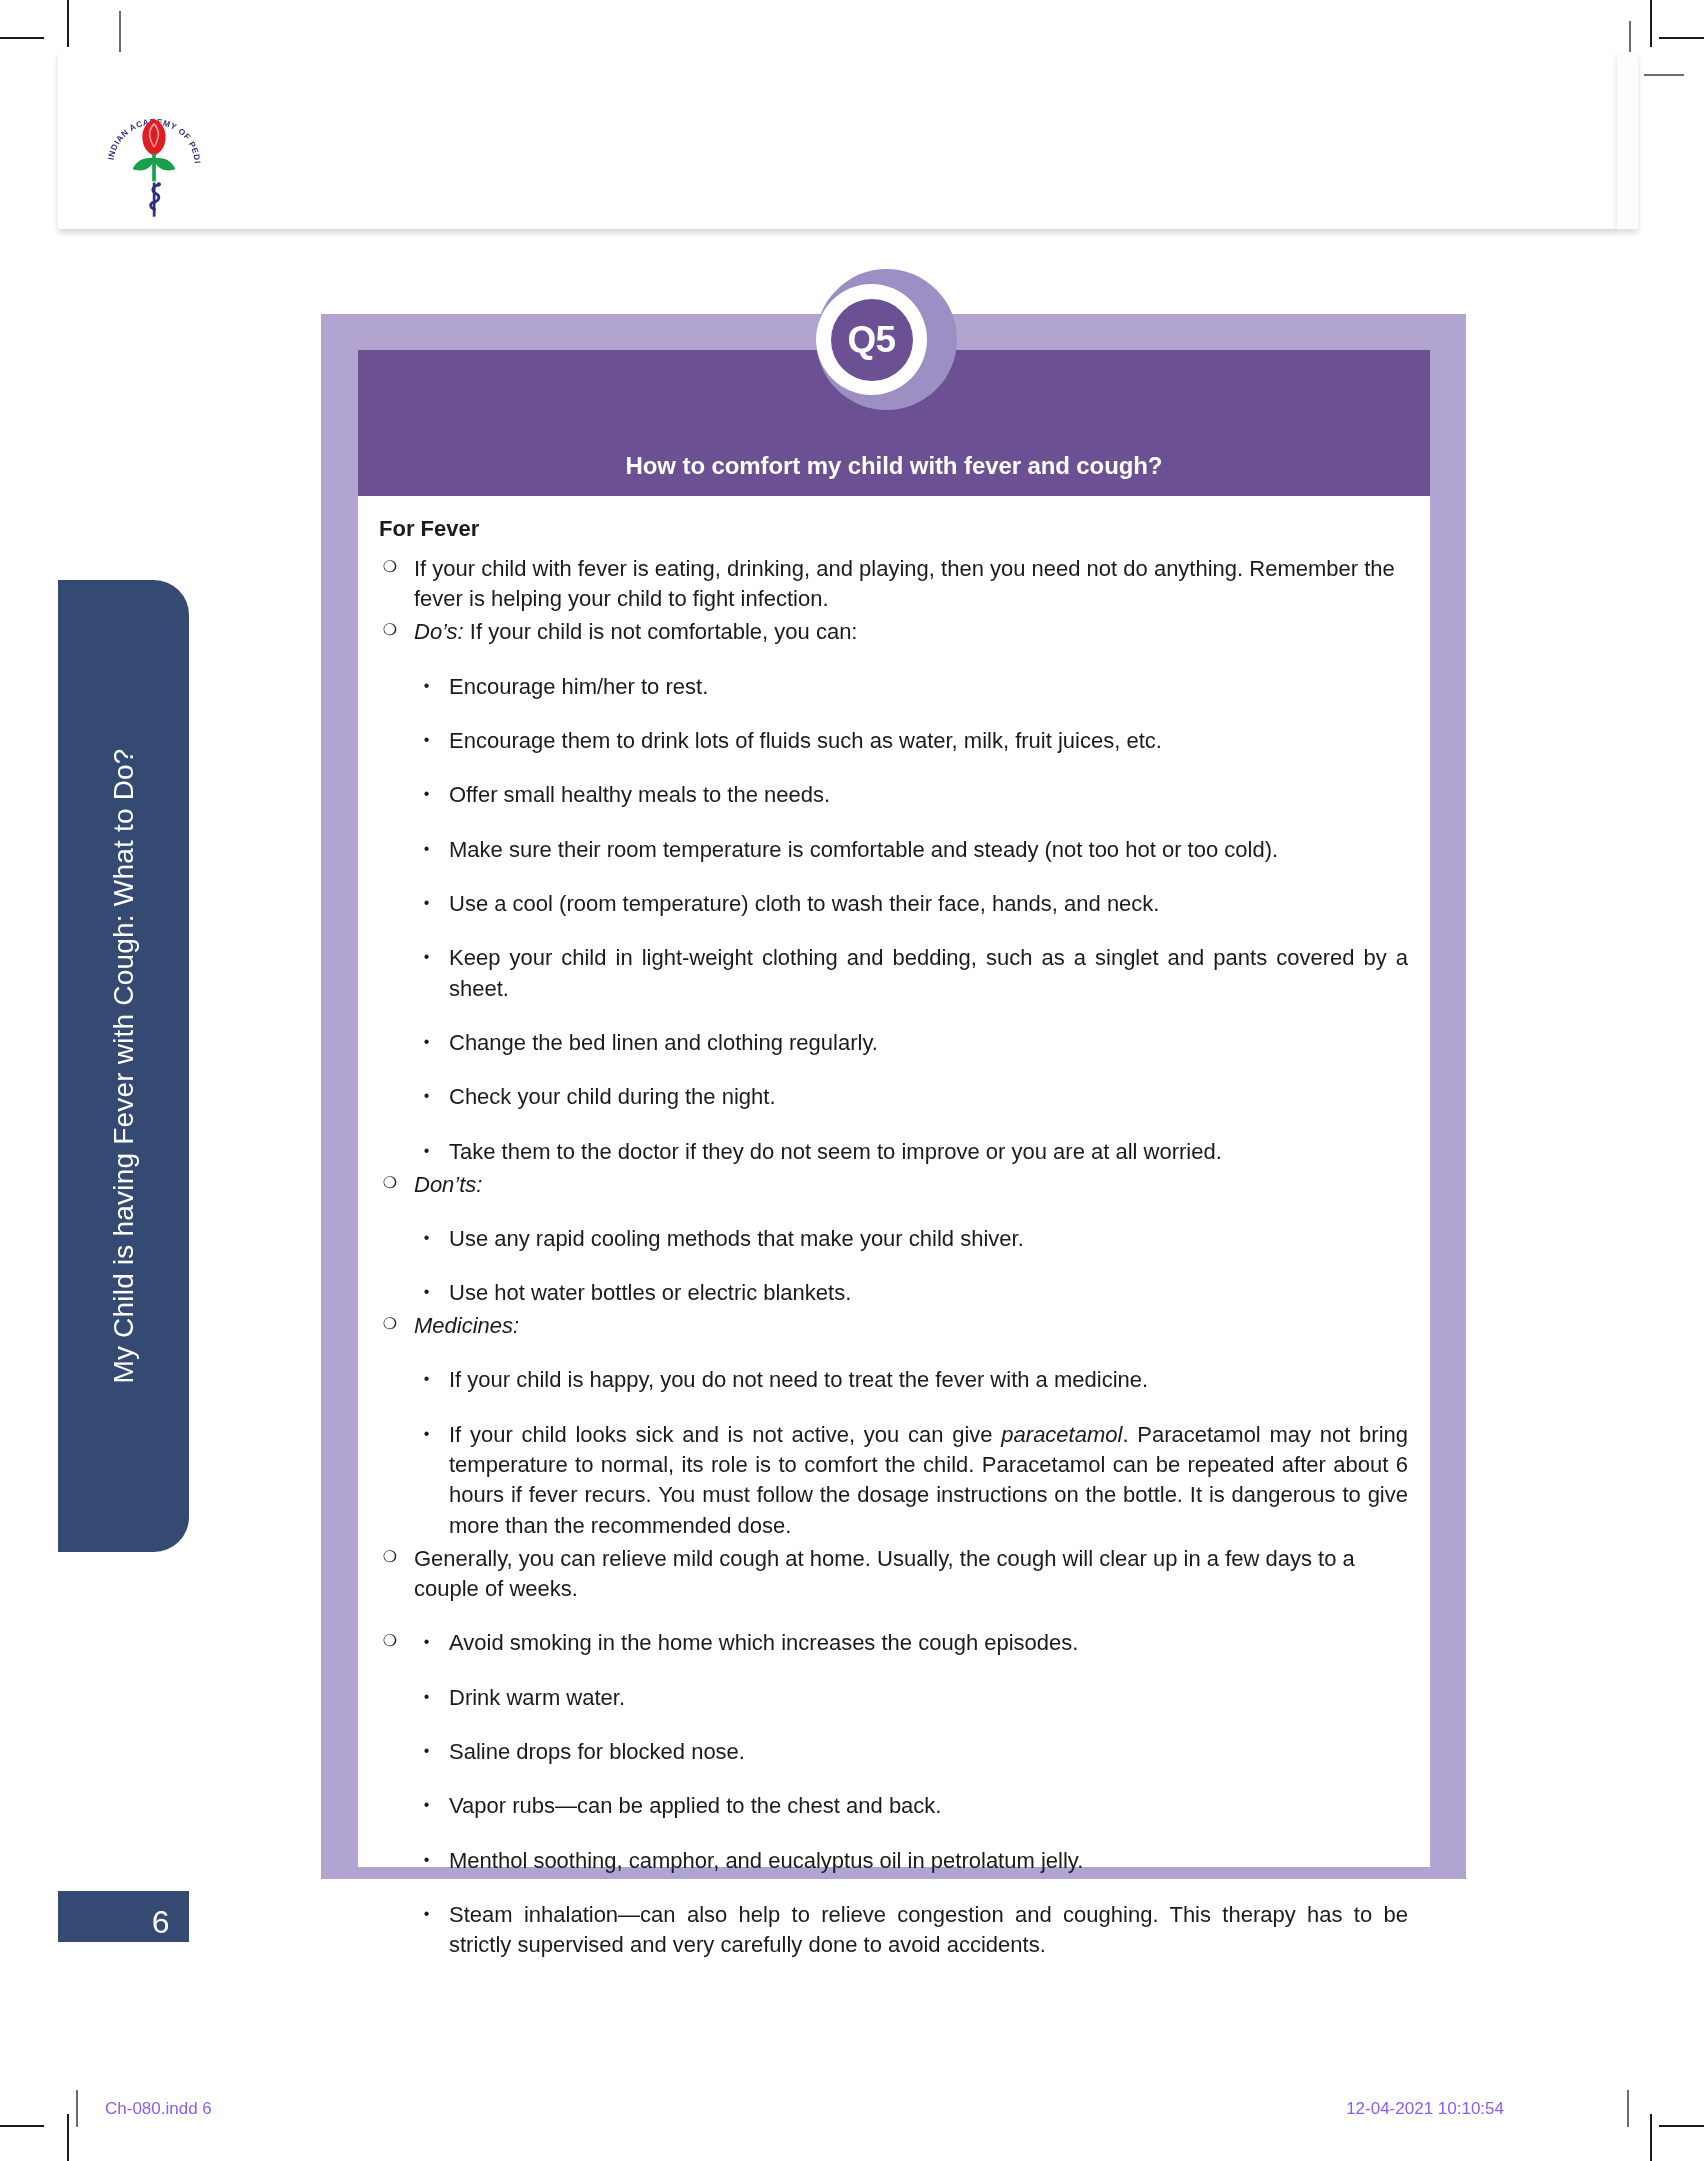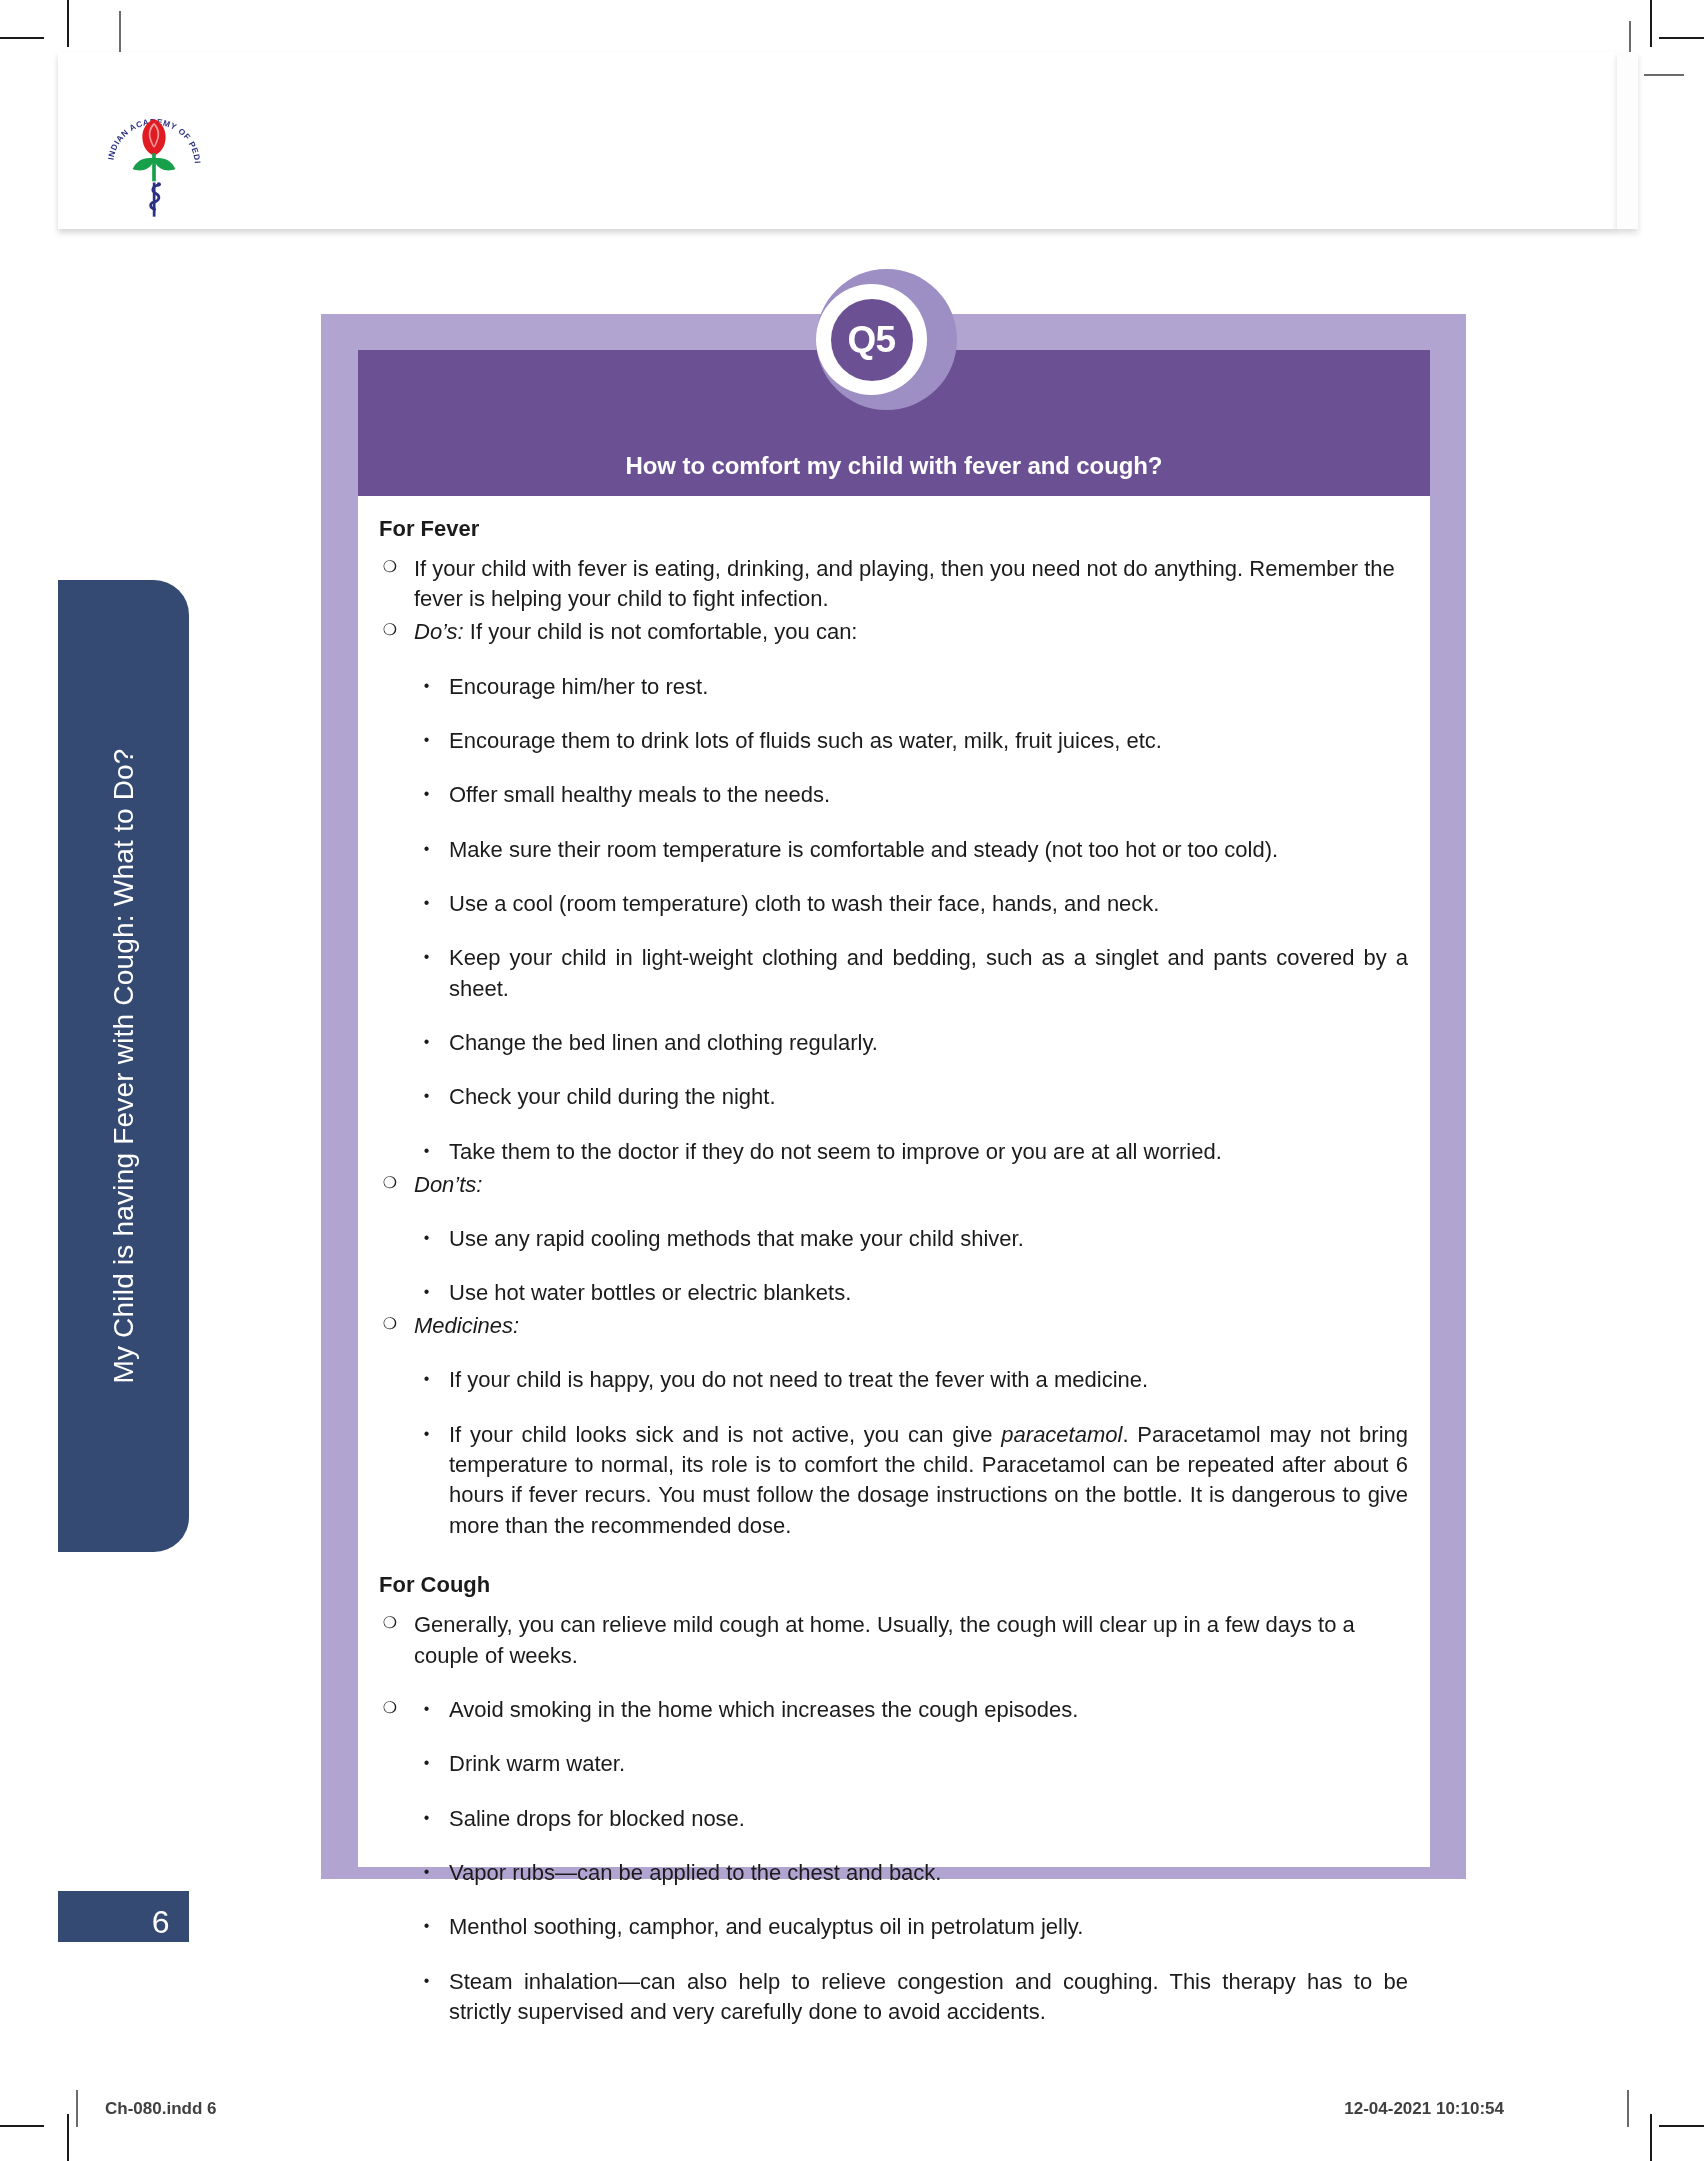--- a/index.html
+++ b/index.html
@@ -188,24 +188,23 @@
   .just { text-align: justify; margin-top: 24px; }
 
   
   .footer-rule {
     position: absolute;
     background: #6b6b6b;
     width: 1.8px; height: 37px;
   }
   .footer-text {
     position: absolute;
-    color: #404040;
+    color: #8b5cf6;
     font-size: 17px;
     white-space: nowrap;
-    font-weight: bold;
   }
 </style>
 </head>
 <body>
 
 <div class="crop v" style="left:67px;top:0;height:47px;"></div>
 <div class="crop h" style="left:0;top:37px;width:44px;"></div>
 <div class="crop v grey" style="left:119px;top:11px;height:44px;"></div>
 
 <div class="crop v" style="left:1650px;top:0;height:47px;"></div>
@@ -286,21 +285,20 @@
           </ul></li>
         <li class="l1"><span class="bullet1" style="font-size: 16px;">❍</span><span class="just"><em>Don’ts:</em></span><ul class="l2">
             <li class="l2 just"><span class="bullet2">•</span>Use any rapid cooling methods that make your child shiver.</li>
             <li class="l2 just"><span class="bullet2">•</span>Use hot water bottles or electric blankets.</li>
           </ul></li>
         <li class="l1"><span class="bullet1" style="font-size: 16px;">❍</span><span class="just"><em>Medicines:</em></span><ul class="l2">
             <li class="l2 just"><span class="bullet2">•</span>If your child is happy, you do not need to treat the fever with a medicine.</li>
             <li class="l2 just"><span class="bullet2">•</span>If your child looks sick and is not active, you can give <em>paracetamol</em>. Paracetamol may not bring temperature to normal, its role is to comfort the child. Paracetamol can be repeated after about 6 hours if fever recurs. You must follow the dosage instructions on the bottle. It is dangerous to give more than the recommended dose.</li>
           </ul></li>
       </ul>
-      <div class="sec-head second">For Cough</div>
       <ul class="l1">
         <li class="l1"><span class="bullet1" style="font-size: 16px;">❍</span><span class="just">Generally, you can relieve mild cough at home. Usually, the cough will clear up in a few days to a couple of weeks.</span></li>
         <li class="l1"><span class="bullet1" style="font-size: 16px;">❍</span><ul class="l2">
             <li class="l2 just"><span class="bullet2">•</span>Avoid smoking in the home which increases the cough episodes.</li>
             <li class="l2 just"><span class="bullet2">•</span>Drink warm water.</li>
             <li class="l2 just"><span class="bullet2">•</span>Saline drops for blocked nose.</li>
             <li class="l2 just"><span class="bullet2">•</span>Vapor rubs—can be applied to the chest and back.</li>
             <li class="l2 just"><span class="bullet2">•</span>Menthol soothing, camphor, and eucalyptus oil in petrolatum jelly.</li>
             <li class="l2 just"><span class="bullet2">•</span>Steam inhalation—can also help to relieve congestion and coughing. This therapy has to be strictly supervised and very carefully done to avoid accidents.</li>
           </ul></li>

